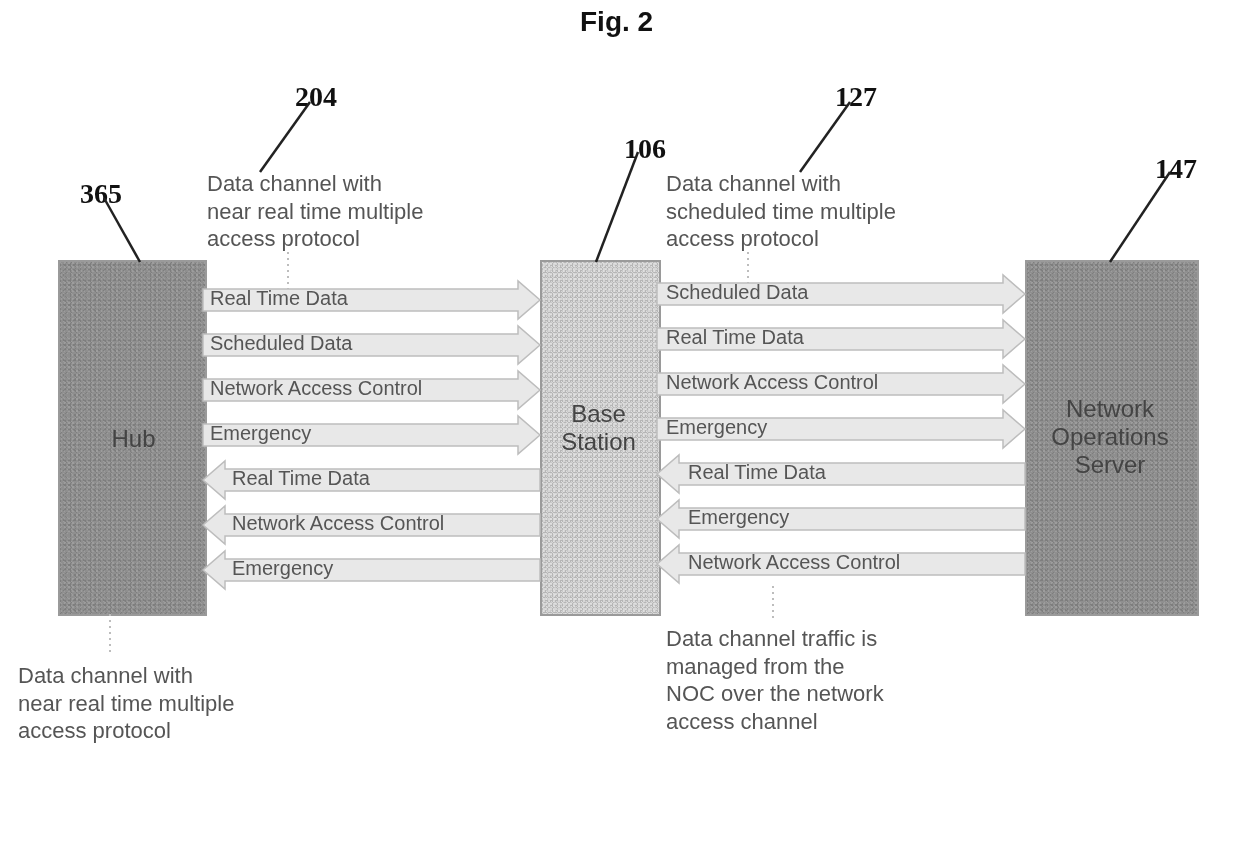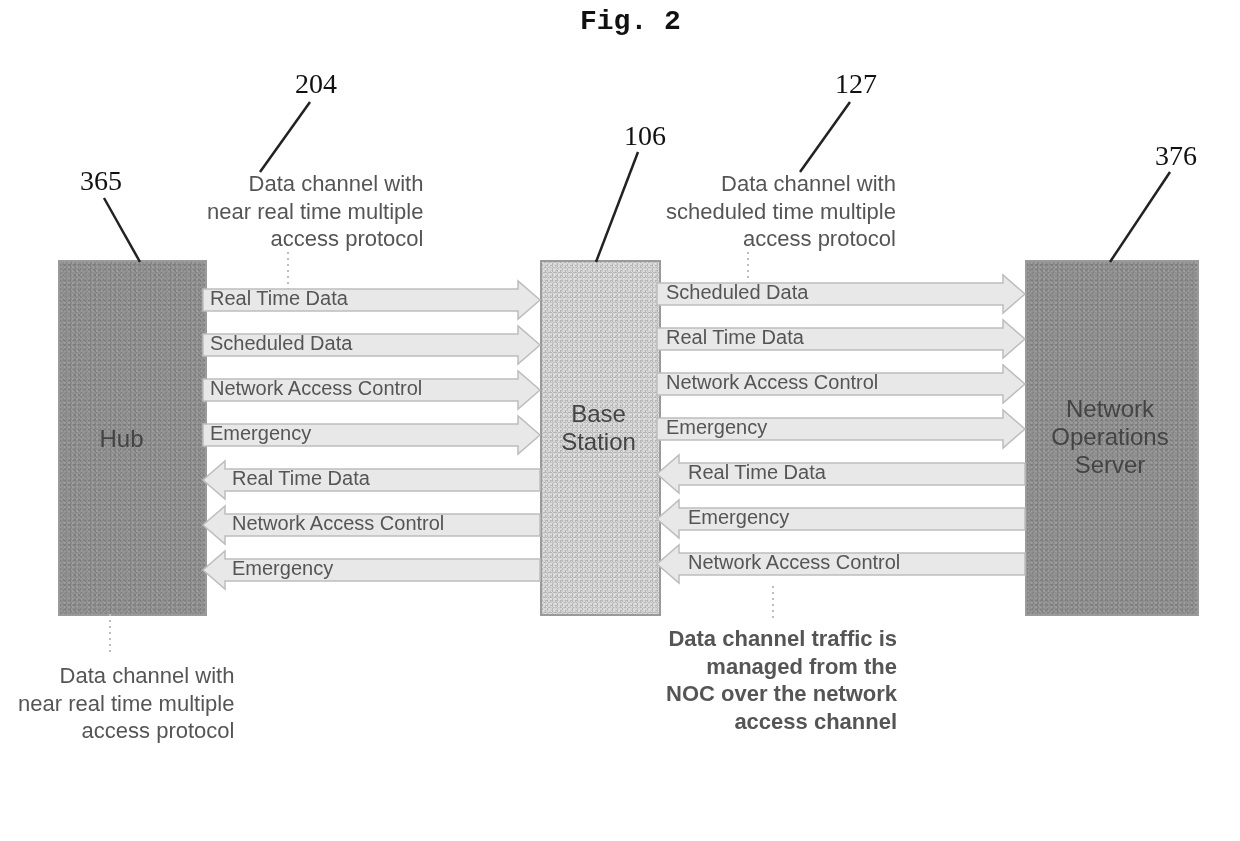--- a/index.html
+++ b/index.html
@@ -11,35 +11,35 @@
     width: 1240px;
     height: 841px;
     position: relative;
   }
   .label {
     position: absolute;
     font-size: 22px;
     line-height: 1.25;
     color: #555;
     white-space: pre-line;
-    text-align: right;
   }
   .ref-label {
-    position: absolute;
-    font-size: 28px;
-    font-weight: normal;
-    color: #111;
-    font-family: "Times New Roman", Times, serif;
-  }
-  .fig-title {
     position: absolute;
     font-size: 28px;
     font-weight: bold;
     color: #111;
-    font-family: Liberation Mono, monospace;
+    font-family: "Times New Roman", Times, serif;
+    margin-top: 13px;
+  }
+  .fig-title {
+    position: absolute;
+    font-size: 28px;
+    font-weight: bold;
+    color: #111;
+    font-family: Liberation Sans, sans-serif;
   }
   
   .grainy-dark {
     background-color: #8f8f8f;
     background-image:
       repeating-radial-gradient(circle at 25% 25%, rgba(255,255,255,0.12) 0 1px, transparent 1px 3px),
       repeating-radial-gradient(circle at 75% 60%, rgba(0,0,0,0.12) 0 1px, transparent 1px 3px);
     background-size: 4px 4px, 5px 5px;
   }
   .grainy-light {
@@ -92,44 +92,44 @@
 </style>
 </head>
 <body>
 
 <div class="fig-title" style="left:580px; top:6px;">Fig. 2</div>
 
 <div class="ref-label" style="left:80px;  top:165px;">365</div>
 <div class="ref-label" style="left:295px; top:68px;">204</div>
 <div class="ref-label" style="left:624px; top:120px;">106</div>
 <div class="ref-label" style="left:835px; top:68px;">127</div>
-<div class="ref-label" style="left:1155px; top:140px;">376</div>
+<div class="ref-label" style="left:1155px; top:140px;">147</div>
 
 <div class="node-box grainy-dark" style="left:58px; top:260px; width:145px; height:352px;"></div>
-<div class="node-label" style="left:46px; top:425px; width:151px;">Hub</div>
+<div class="node-label" style="left:58px; top:425px; width:151px;">Hub</div>
 
 <div class="node-box grainy-light" style="left:540px; top:260px; width:117px; height:352px;"></div>
 <div class="node-label" style="left:540px; top:400px; width:117px;">Base
 Station</div>
 
 <div class="node-box grainy-dark" style="left:1025px; top:260px; width:170px; height:352px;"></div>
 <div class="node-label" style="left:1025px; top:395px; width:170px;">Network
 Operations
 Server</div>
 
 <div class="label" style="left:207px; top:170px;">Data channel with
 near real time multiple
 access protocol</div>
 <div class="label" style="left:666px; top:170px;">Data channel with
 scheduled time multiple
 access protocol</div>
 <div class="label" style="left:18px; top:662px;">Data channel with
 near real time multiple
 access protocol</div>
-<div class="label" style="left:666px; top:625px;font-weight:bold;">Data channel traffic is
+<div class="label" style="left:666px; top:625px;">Data channel traffic is
 managed from the
 NOC over the network
 access channel</div>
 
 <svg class="overlay" viewBox="0 0 1240 841">
   <defs>
     
   </defs>
 
   <line class="lead-line" x1="104" y1="198" x2="140" y2="262"></line>

